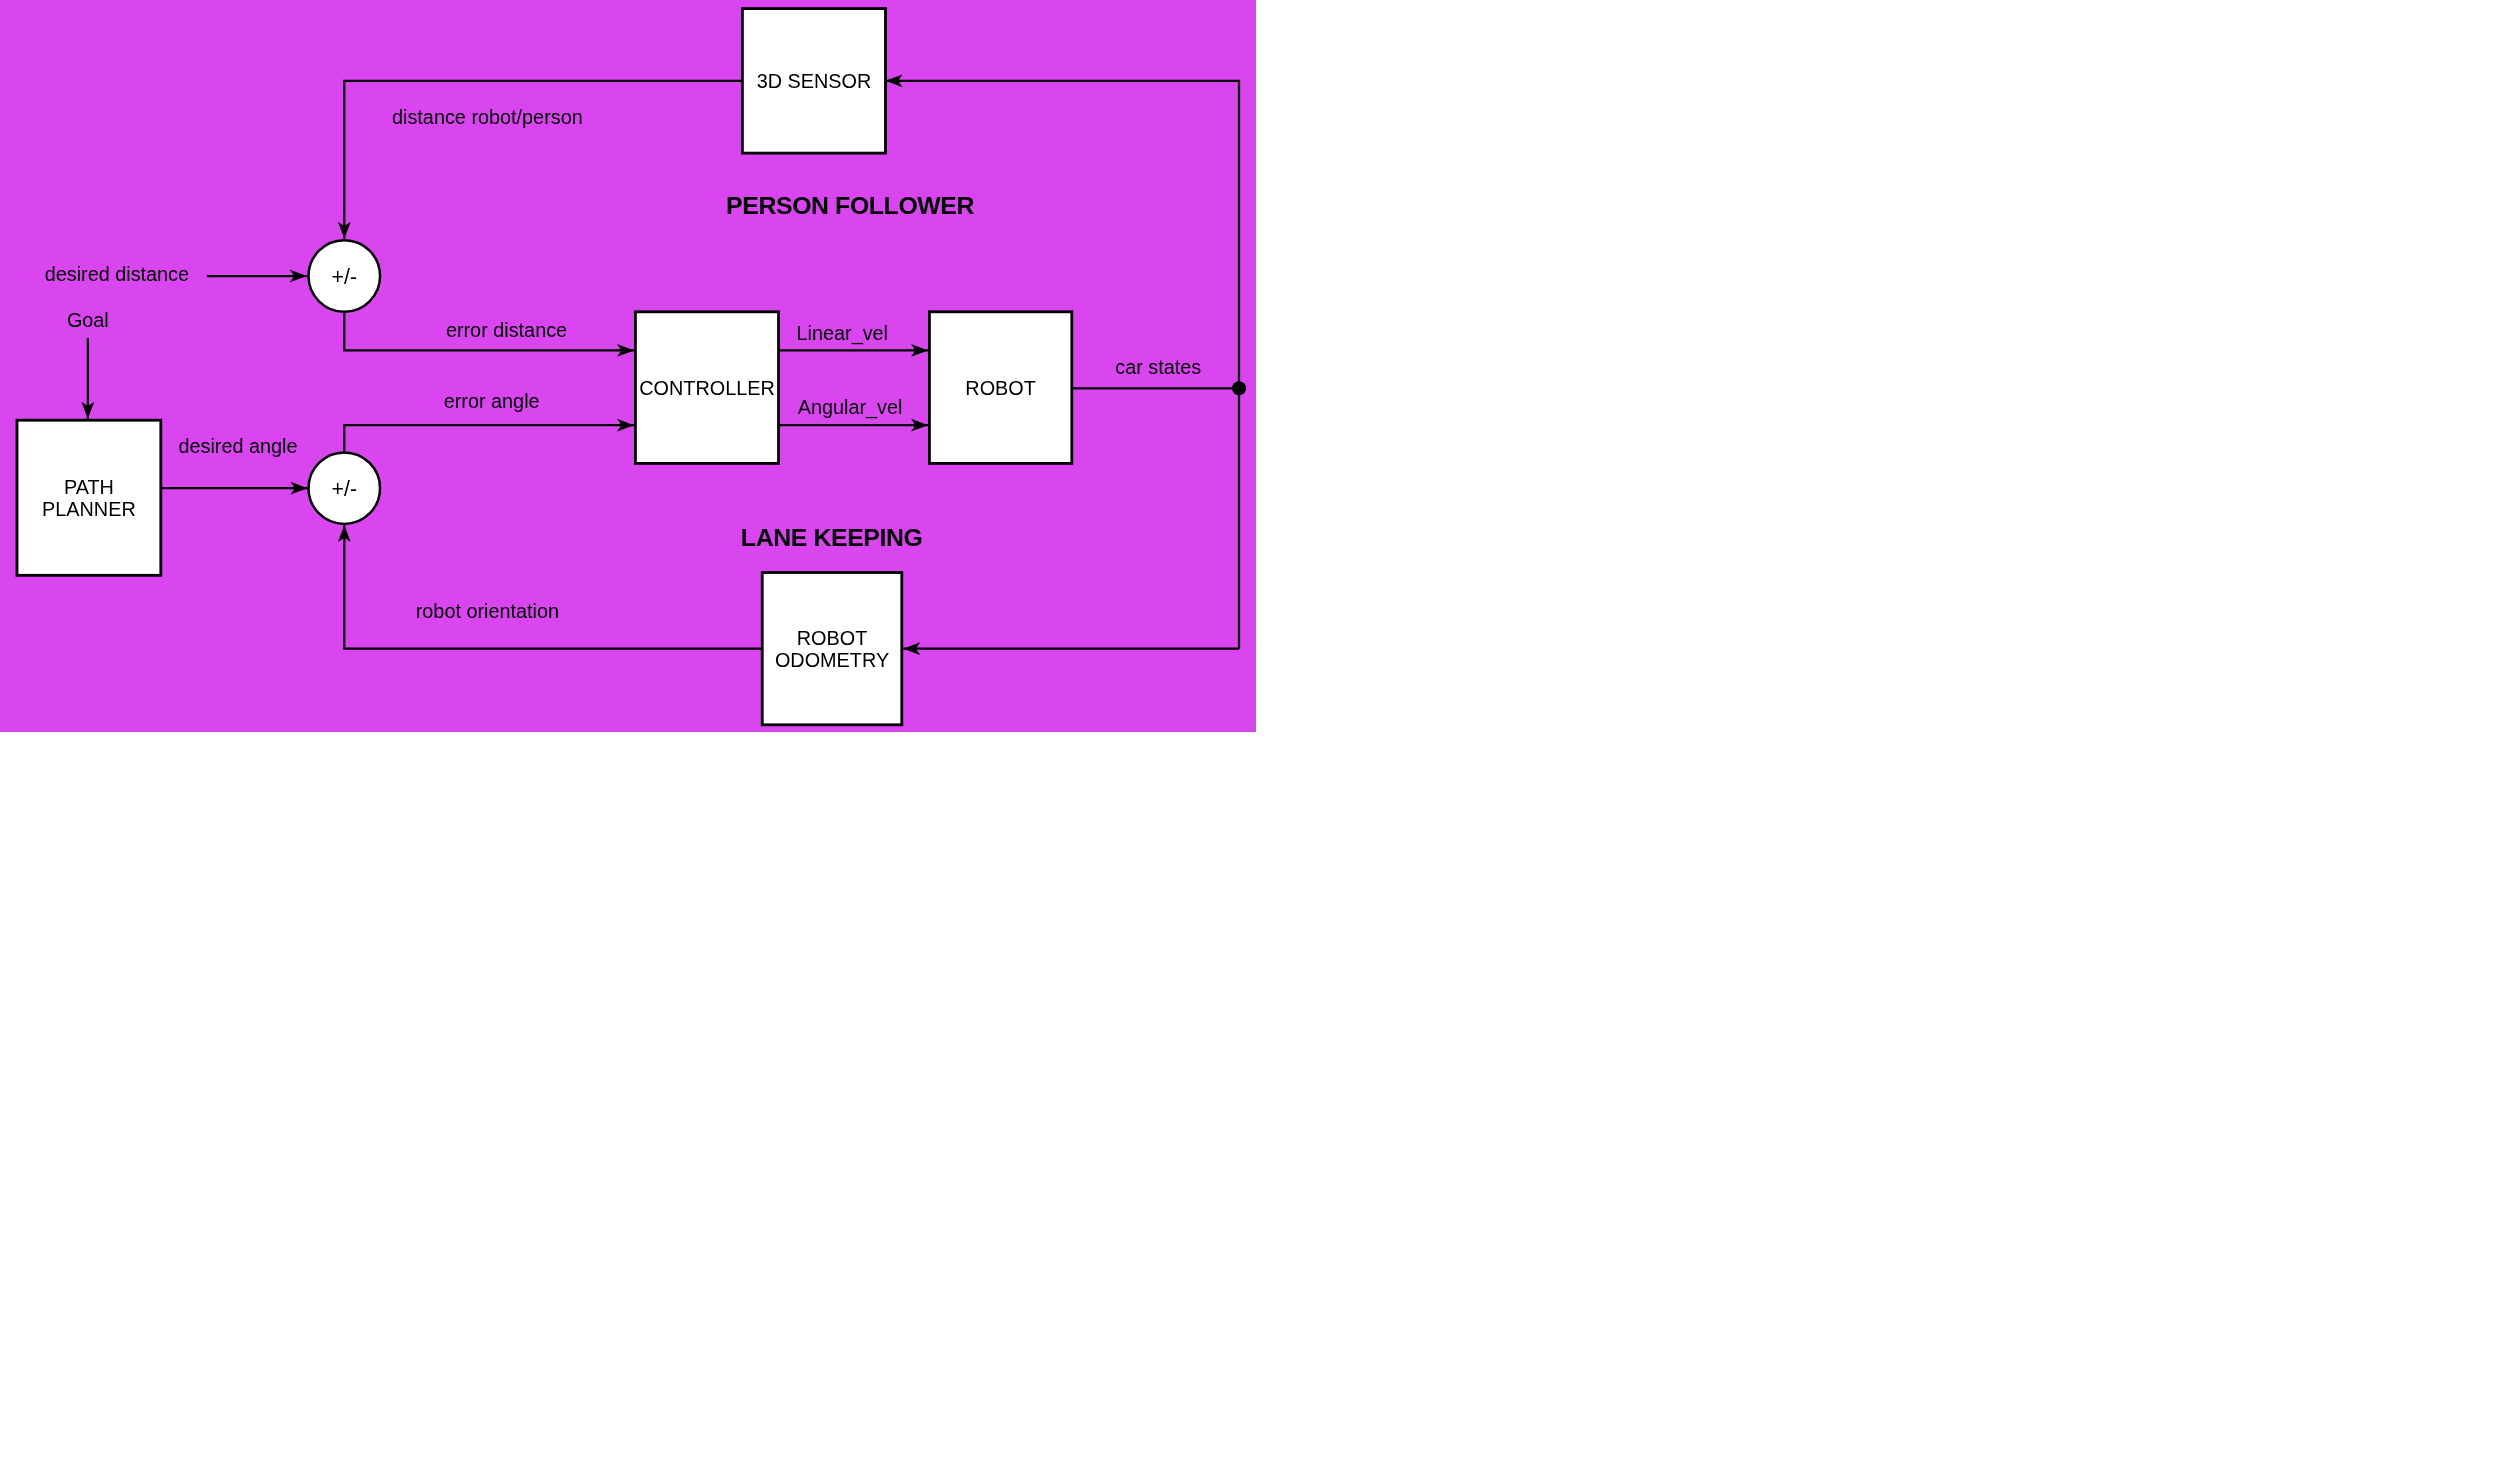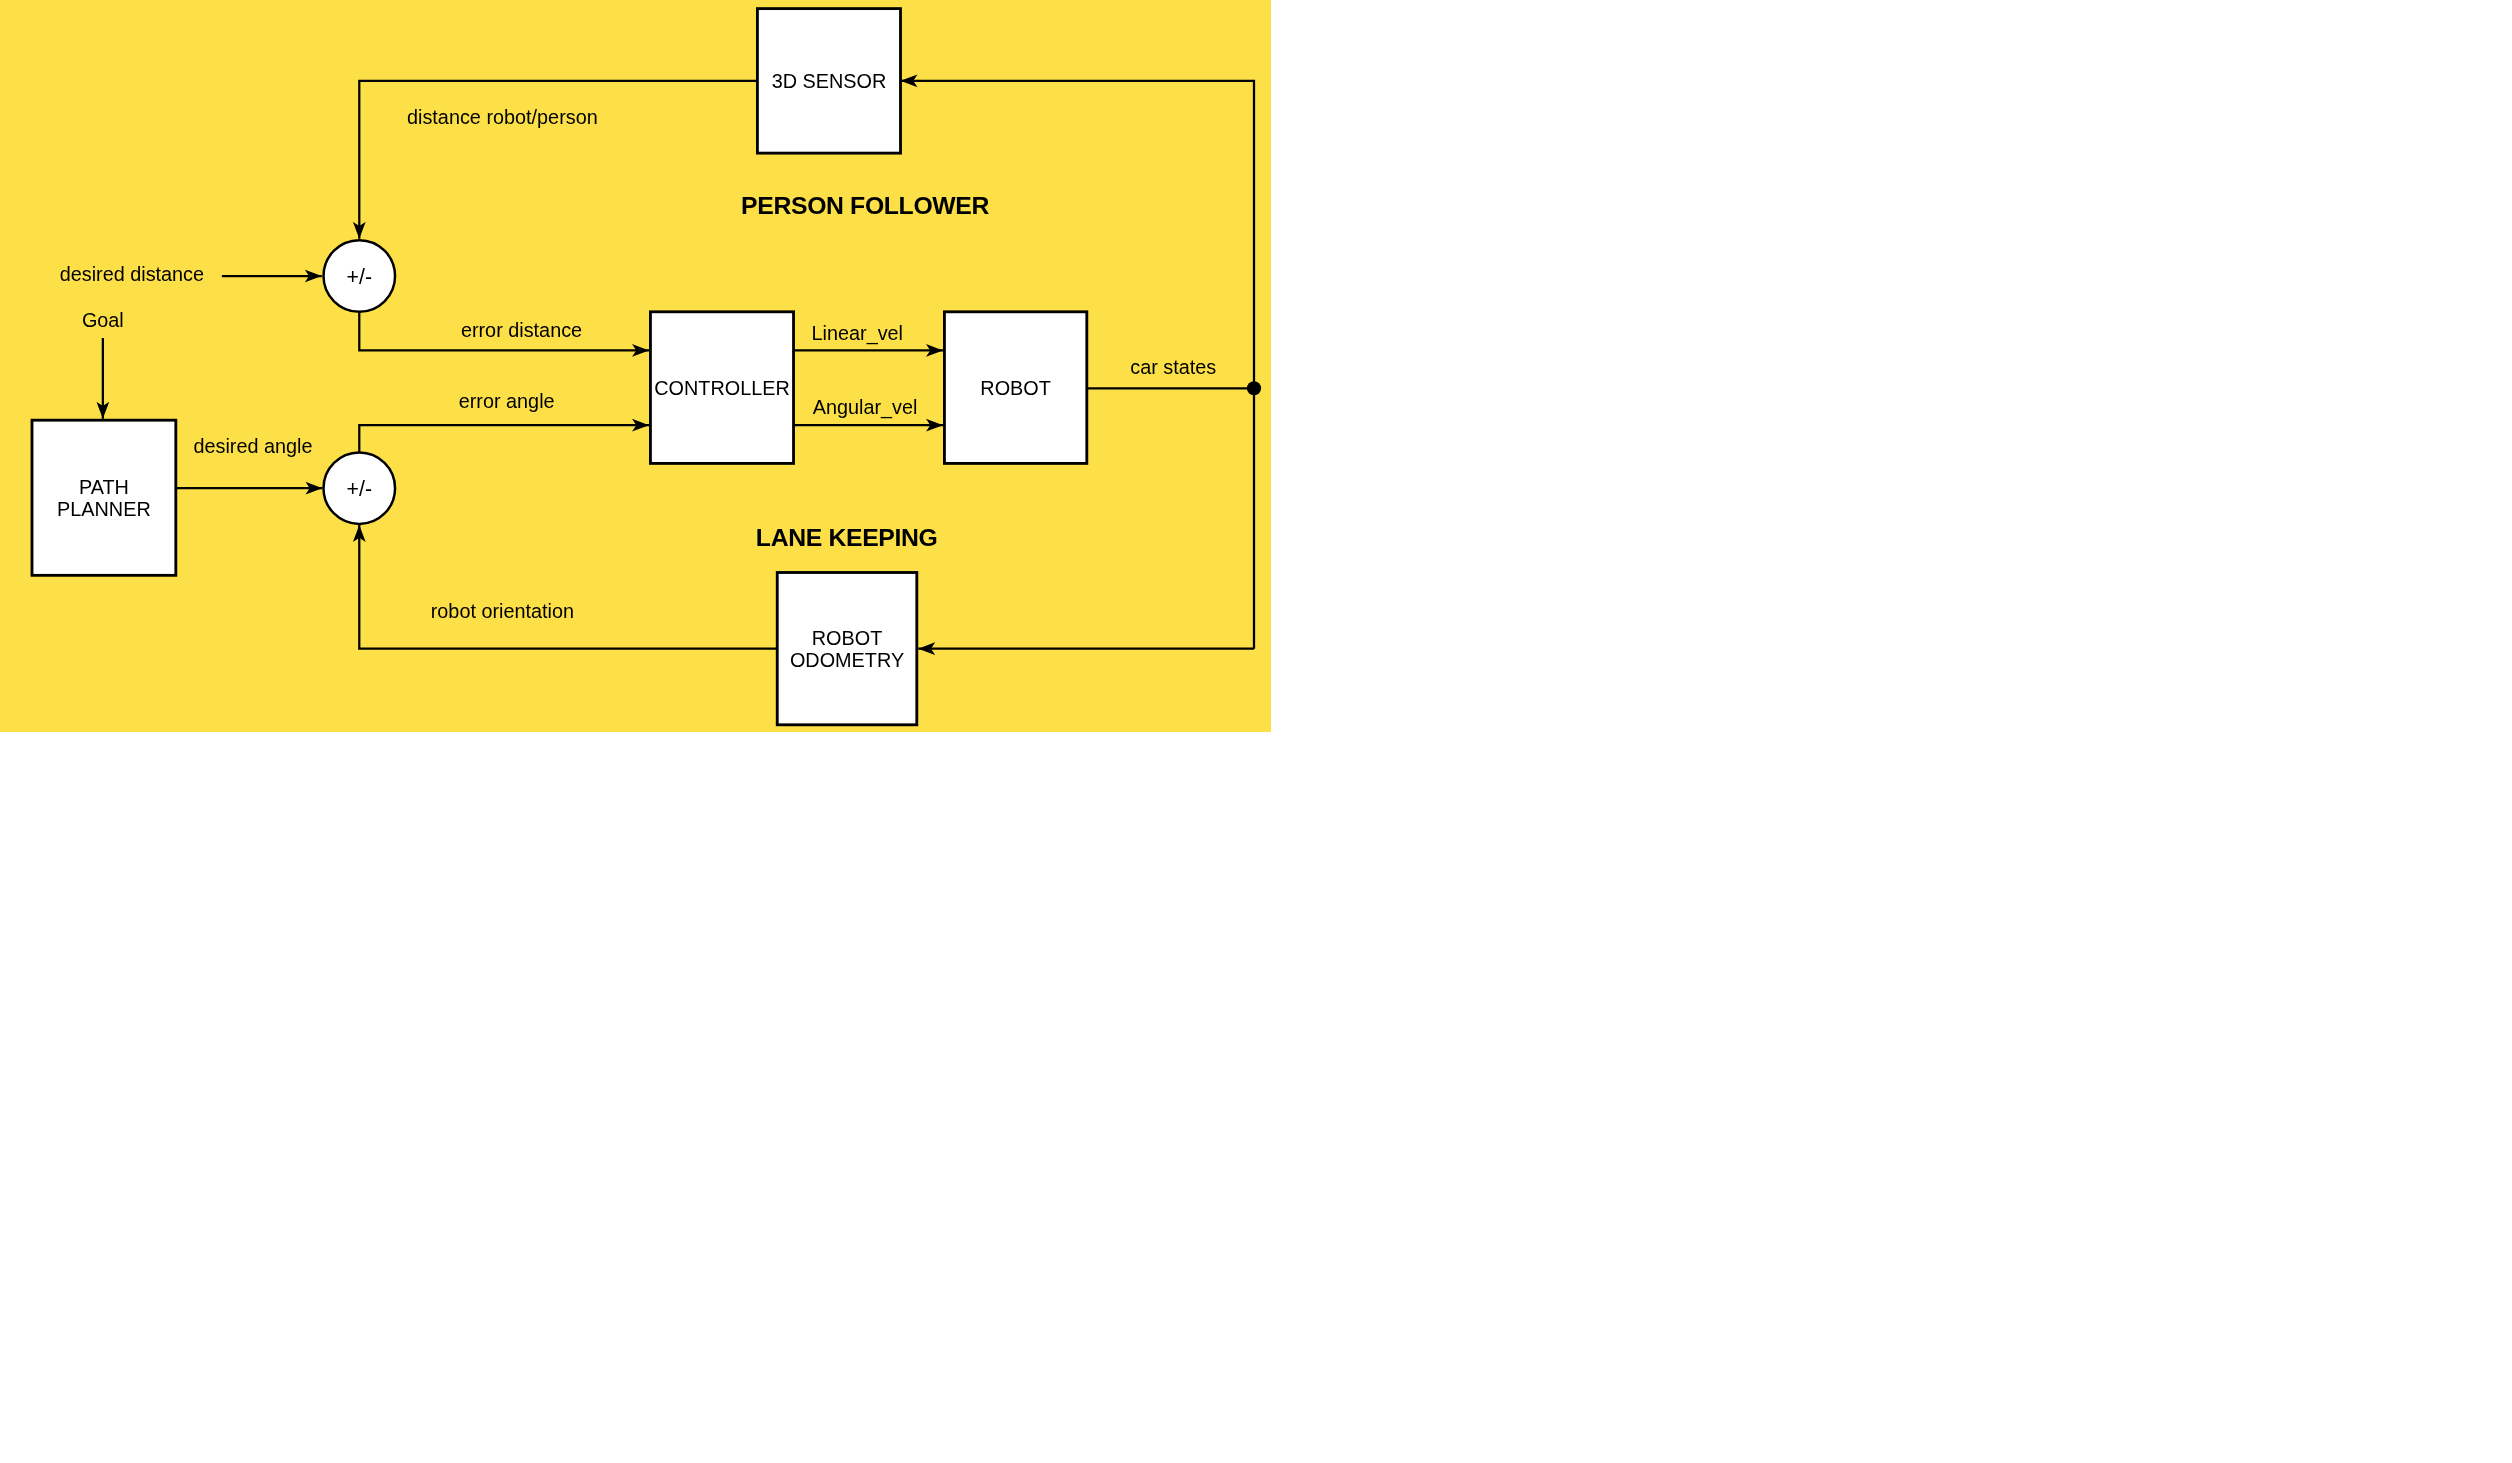--- a/index.html
+++ b/index.html
@@ -4,23 +4,22 @@
 <style>
   html, body {
     margin: 0;
     padding: 0;
     background: #ffffff;
     font-family: "Liberation Sans", sans-serif;
   }
   .canvas-wrap {
     width: 1256px;
     height: 732px;
-    background: #fde047;
+    background: #d946ef;
     position: relative;
-    padding-left: 15px;
   }
   svg { display: block; }
   .flow-line {
     fill: none;
     stroke: #000000;
     stroke-width: 3.2;
     stroke-linejoin: miter;
   }
   .block {
     fill: #ffffff;

